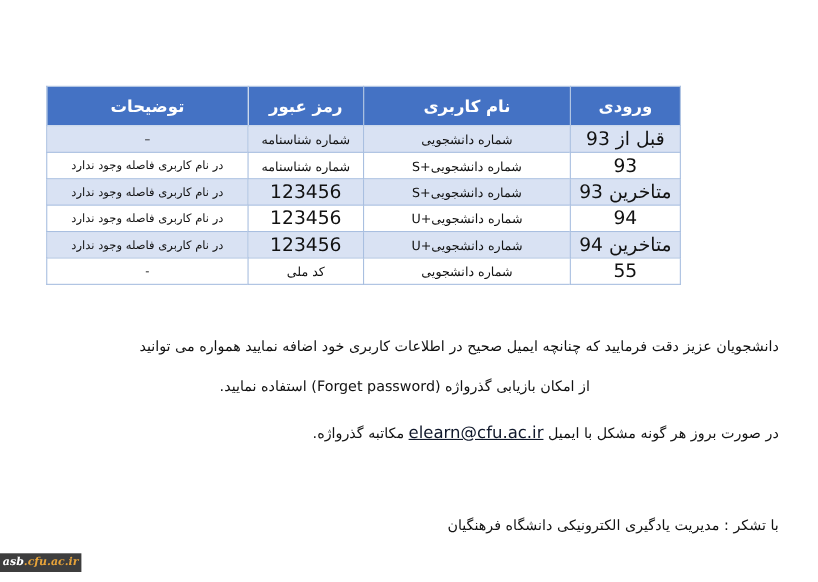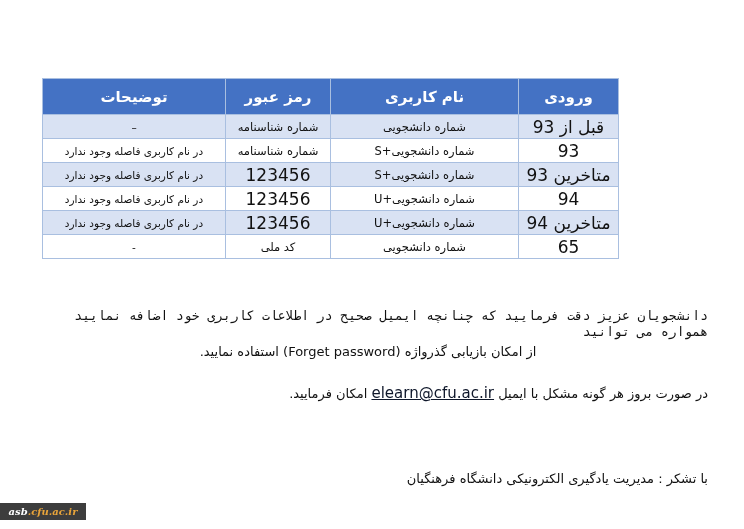--- a/index.html
+++ b/index.html
@@ -21,27 +21,27 @@
   }
   .tbl td { height:23px; font-size:11.5px; font-weight:normal; }
   .tbl tr.odd td { background:#d9e2f3; }
   .tbl tr.even td { background:#ffffff; }
   .tbl td.desc { font-weight:normal; font-size:10.5px; }
   .tbl td.num { font-size:17px; }
   .para {
     position:absolute; direction:rtl; text-align:right; right:36px; width:680px;
     font-size:13px; color:#111;
   }
-  .p1 { top:308px;font-family:Liberation Mono, monospace; }
+  .p1 { top:308px; }
   .p2 { top:344px;text-align:center; }
   .p3 { top:384px; }
   .p4 { top:471px;text-align:right; }
   .link { color:#0f172a; text-decoration:underline; font-size:15px; }
   .watermark {
-    position:absolute; left:0; top:503px; width:86px; height:17px;
+    position:absolute; left:0; top:503px; width:74px; height:17px;
     background:#3d3d3d; color:#ffffff; font-size:10px; font-style:italic; font-weight:bold;
     line-height:17px; text-align:center; font-family:"DejaVu Serif", serif;
   }
   .watermark .dom { color:#e8a43a; }
 </style>
 </head>
 <body>
 
 <table class="tbl">
   <colgroup>
@@ -83,30 +83,30 @@
       <td class="num">123456</td>
       <td class="desc">در نام کاربری فاصله وجود ندارد</td>
     </tr>
     <tr class="odd">
       <td class="num">متاخرین 94</td>
       <td>شماره دانشجویی+U</td>
       <td class="num">123456</td>
       <td class="desc">در نام کاربری فاصله وجود ندارد</td>
     </tr>
     <tr class="even">
-      <td class="num">65</td>
+      <td class="num">55</td>
       <td>شماره دانشجویی</td>
       <td>کد ملی</td>
       <td class="desc">-</td>
     </tr>
   </tbody>
 </table>
 
 <div class="para p1">دانشجویان عزیز دقت فرمایید که چنانچه ایمیل صحیح در اطلاعات کاربری خود اضافه نمایید همواره می توانید</div>
 <div class="para p2">از امکان بازیابی گذرواژه  (Forget password) استفاده نمایید.</div>
 <div class="para p3">
-  <span>در صورت بروز هر گونه مشکل با ایمیل </span><span class="link">elearn@cfu.ac.ir</span><span> امکان فرمایید.</span>
+  <span>در صورت بروز هر گونه مشکل با ایمیل </span><span class="link">elearn@cfu.ac.ir</span><span> مکاتبه گذرواژه.</span>
 </div>
 <div class="para p4">با تشکر : مدیریت یادگیری الکترونیکی دانشگاه فرهنگیان</div>
 
 <div class="watermark">
   <span>asb</span><span class="dom">.cfu.ac.ir</span>
 </div>
 
 </body></html>

